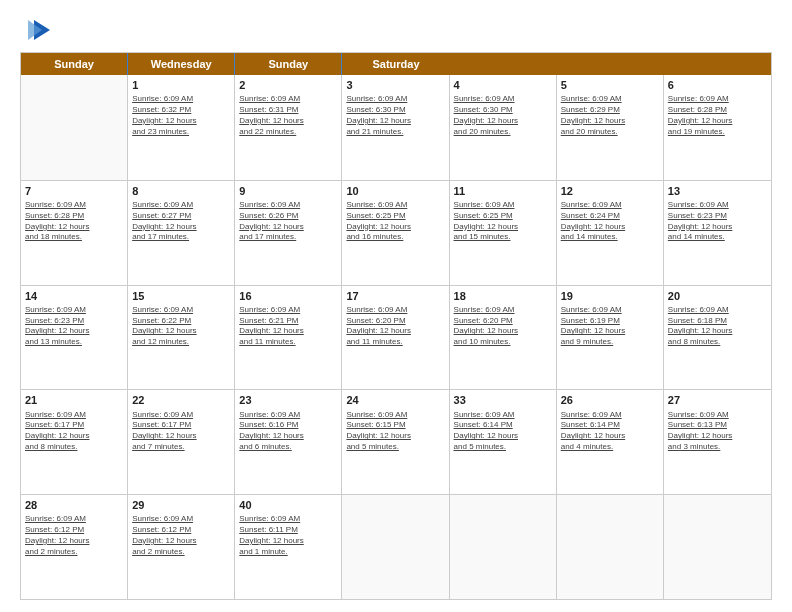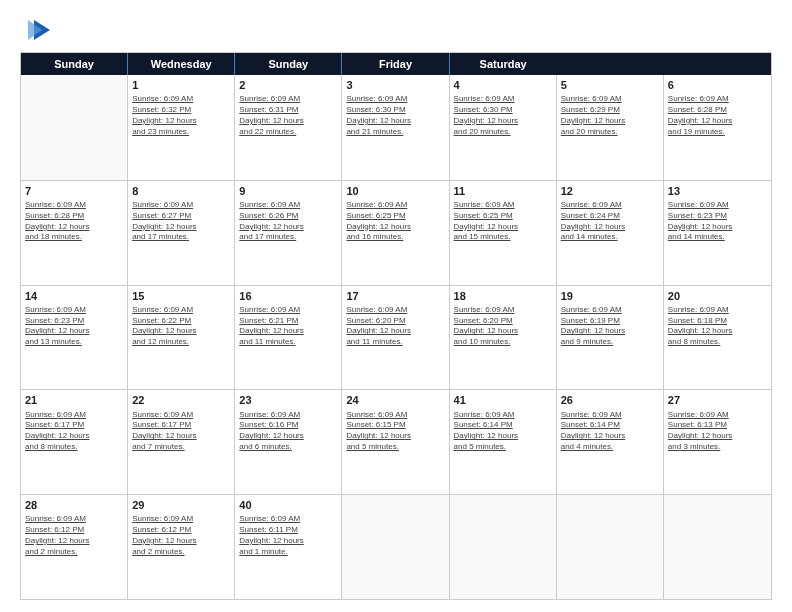--- a/index.html
+++ b/index.html
@@ -56,21 +56,21 @@
     }
     .calendar {
       flex: 1;
       display: flex;
       flex-direction: column;
       border: 1px solid #ccc;
     }
     .cal-header {
       display: grid;
       grid-template-columns: repeat(7, 1fr);
-      background: #0f172a;
+      background: #a16207;
     }
     .cal-header-cell {
       color: #fff;
       font-size: 11px;
       font-weight: bold;
       text-align: center;
       padding: 5px 2px;
       border-right: 1px solid #3a7fd4;
     }
     .cal-header-cell:last-child { border-right: none; }
@@ -132,21 +132,20 @@
       <div class="month-title"></div>
       <div class="location-title"></div>
     </div>
   </div>
 
   <div class="calendar">
     <div class="cal-header">
     <div class="cal-header-cell">Sunday</div>
         <div class="cal-header-cell">Wednesday</div>
         <div class="cal-header-cell">Sunday</div>
-        <div class="cal-header-cell">Friday</div>
         <div class="cal-header-cell">Saturday</div>
       </div>
     <div class="cal-body">
     <div class="cal-week">
           <div class="cal-cell empty"></div>
           <div class="cal-cell">
             <span class="day-num">1</span>
             <div class="day-info" style="white-space: pre-line;">Sunrise: 6:09 AM
 Sunset: 6:32 PM
 Daylight: 12 hours
@@ -313,21 +312,21 @@
 and 6 minutes.</div>
           </div>
           <div class="cal-cell">
             <span class="day-num">24</span>
             <div class="day-info" style="white-space: pre-line;">Sunrise: 6:09 AM
 Sunset: 6:15 PM
 Daylight: 12 hours
 and 5 minutes.</div>
           </div>
           <div class="cal-cell">
-            <span class="day-num">41</span>
+            <span class="day-num">33</span>
             <div class="day-info" style="white-space: pre-line;">Sunrise: 6:09 AM
 Sunset: 6:14 PM
 Daylight: 12 hours
 and 5 minutes.</div>
           </div>
           <div class="cal-cell">
             <span class="day-num">26</span>
             <div class="day-info" style="white-space: pre-line;">Sunrise: 6:09 AM
 Sunset: 6:14 PM
 Daylight: 12 hours

